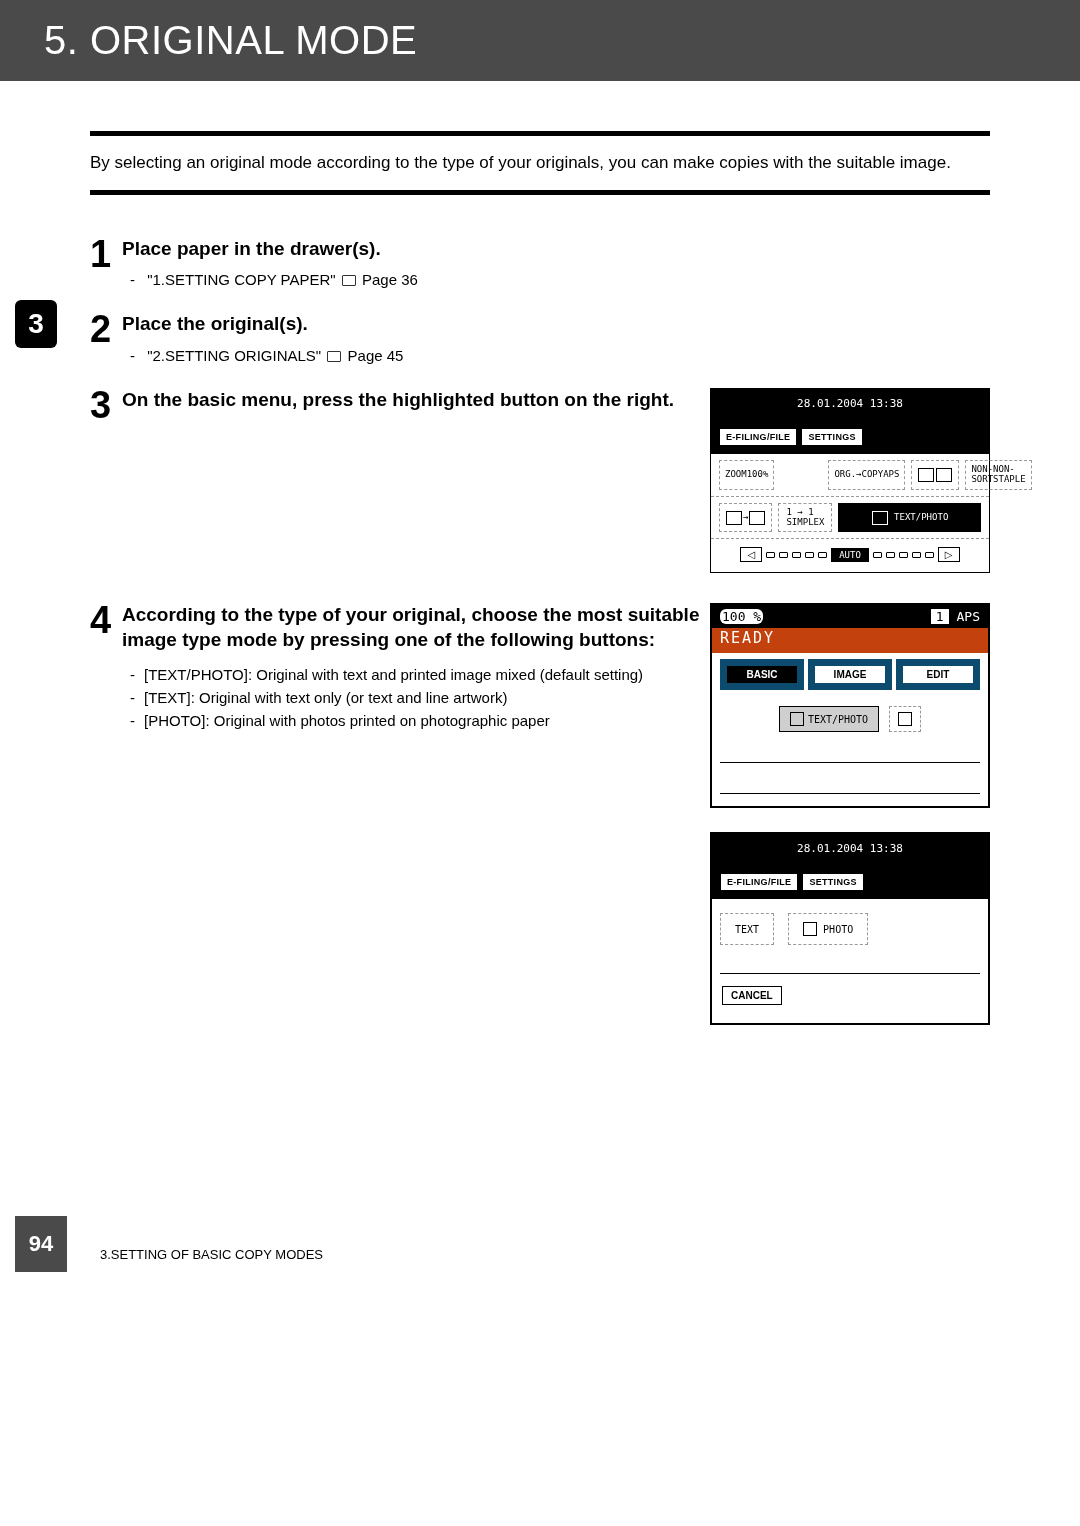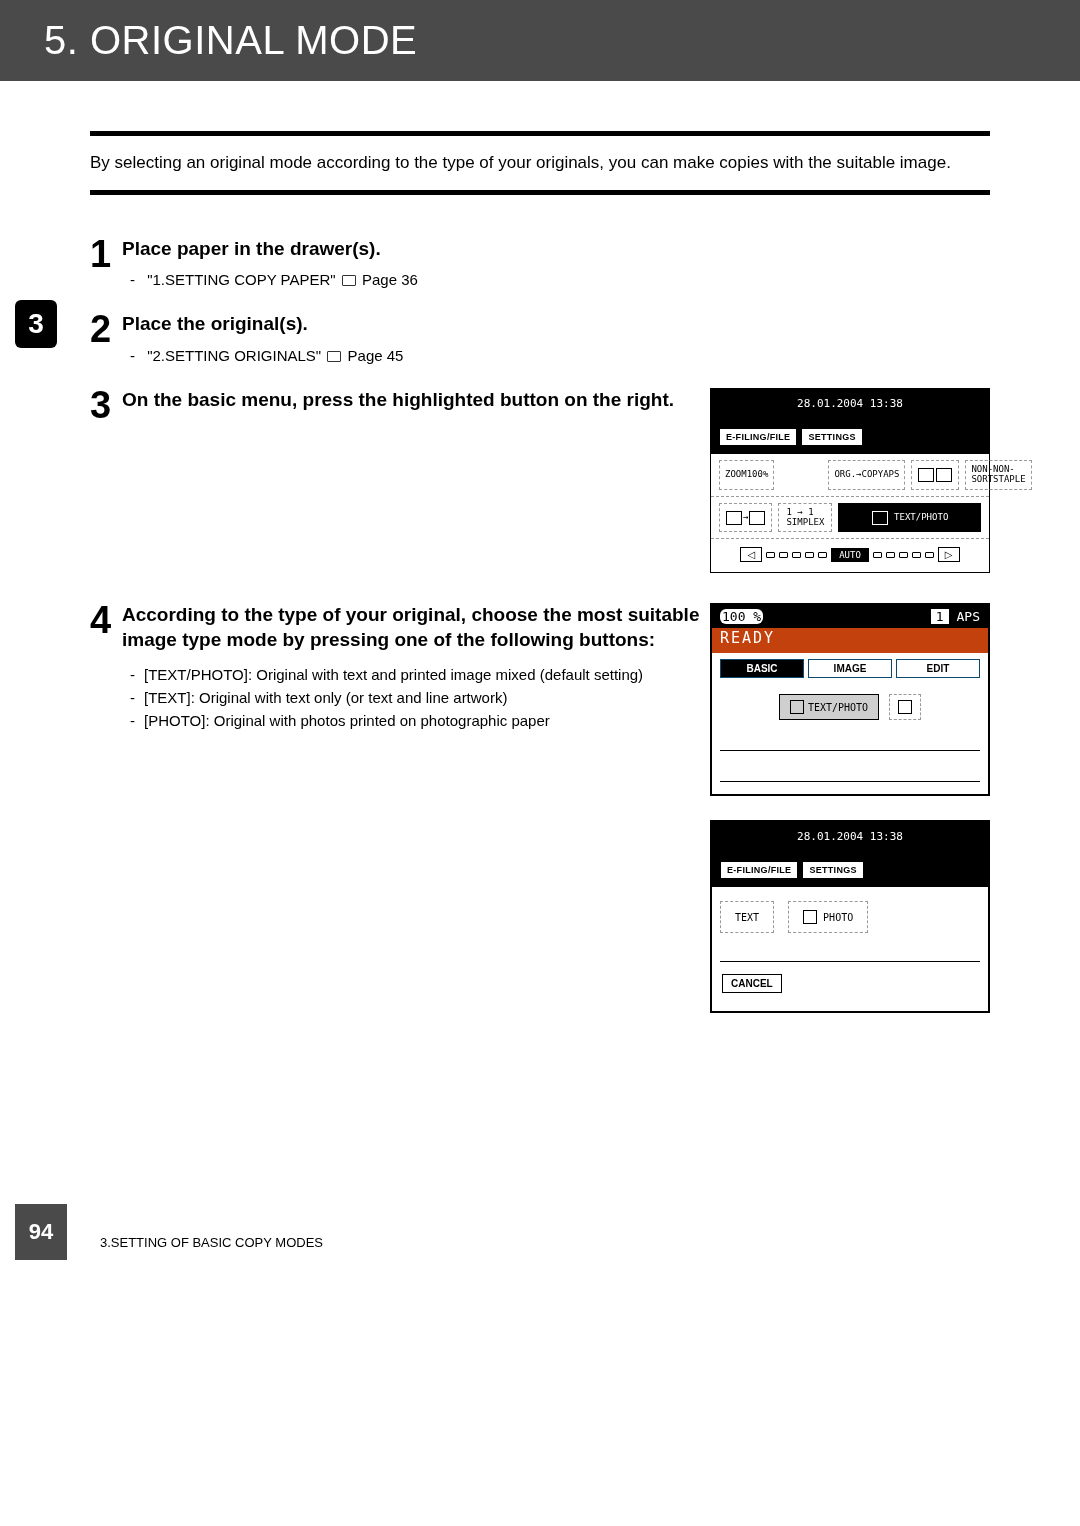--- a/index.html
+++ b/index.html
@@ -130,21 +130,21 @@
     .p2-head {
       background: #000; color: #fff; font-family: monospace;
       display: flex; justify-content: space-between; padding: 4px 8px; font-size: 13px;
     }
     .p2-ready {
       background: #c2410c; color: #fff; font-family: monospace;
       font-size: 15px; padding: 1px 8px 6px 8px; letter-spacing: 2px;
     }
     .p2-tabs { display: flex; gap: 4px; padding: 6px 8px; }
     .p2-tab {
-      flex: 1; border: 1px solid #0c4a6e; text-align: center;
+      flex: 1; border: 7px solid #0c4a6e; text-align: center;
       font-size: 10px; font-weight: bold; padding: 3px 12px;
     }
     .p2-tab.active { background: #000; color: #fff; }
     .p2-body { padding: 10px 8px 8px 8px; }
     .p2-opt-row { display: flex; justify-content: center; gap: 10px; margin-bottom: 30px; }
     .p2-opt {
       border: 1px dashed #999; padding: 5px 10px; font-family: monospace;
       font-size: 10px; display: flex; align-items: center; gap: 4px;
     }
     .p2-opt.sel { background: #cfcfcf; border: 1px solid #000; }

